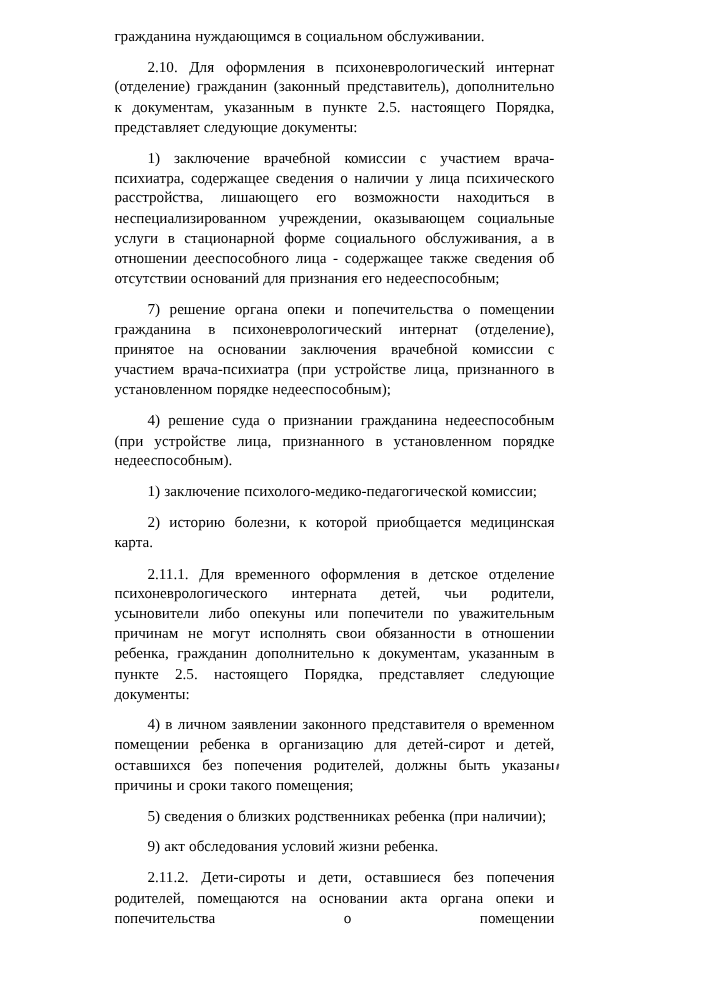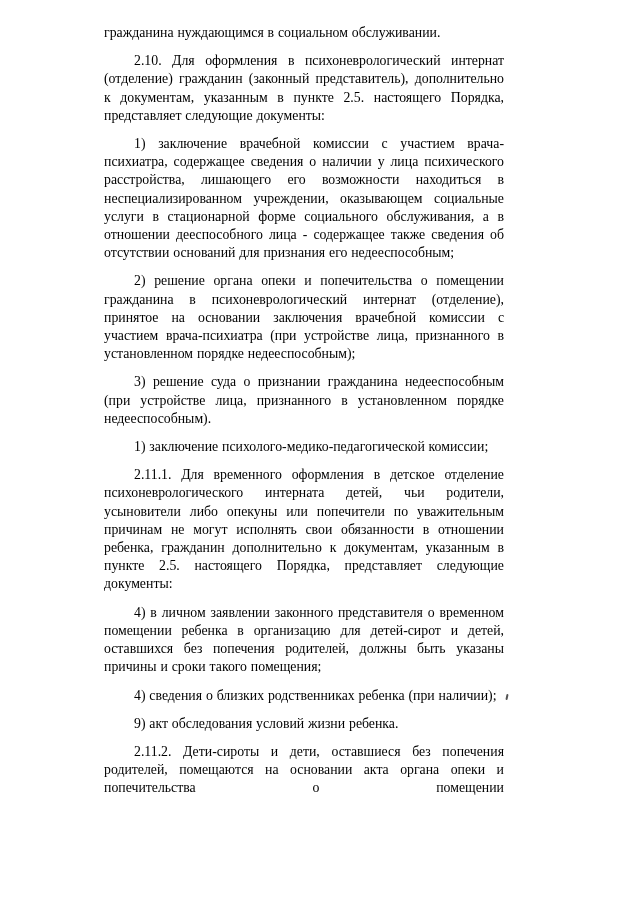--- a/index.html
+++ b/index.html
@@ -40,22 +40,23 @@
     opacity: 0.8;
   }
 </style>
 </head>
 <body>
 
 <div class="page">
   <p class="para">гражданина нуждающимся в социальном обслуживании.</p>
   <p class="para indent">2.10. Для оформления в психоневрологический интернат (отделение) гражданин (законный представитель), дополнительно к документам, указанным в пункте 2.5. настоящего Порядка, представляет следующие документы:</p>
   <p class="para indent">1) заключение врачебной комиссии с участием врача-психиатра, содержащее сведения о наличии у лица психического расстройства, лишающего его возможности находиться в неспециализированном учреждении, оказывающем социальные услуги в стационарной форме социального обслуживания, а в отношении дееспособного лица - содержащее также сведения об отсутствии оснований для признания его недееспособным;</p>
-  <p class="para indent">2) решение органа опеки и попечительства о помещении гражданина в психоневрологический интернат (отделение), принятое на основании заключения врачебной комиссии с участием врача-психиатра (при устройстве лица, признанного в установленном порядке недееспособным);</p>
-  <p class="para indent">3) решение суда о признании гражданина недееспособным (при устройстве лица, признанного в установленном порядке недееспособным).</p>
+  <p class="para indent">7) решение органа опеки и попечительства о помещении гражданина в психоневрологический интернат (отделение), принятое на основании заключения врачебной комиссии с участием врача-психиатра (при устройстве лица, признанного в установленном порядке недееспособным);</p>
+  <p class="para indent">4) решение суда о признании гражданина недееспособным (при устройстве лица, признанного в установленном порядке недееспособным).</p>
   <p class="para indent">1) заключение психолого-медико-педагогической комиссии;</p>
+  <p class="para indent">2) историю болезни, к которой приобщается медицинская карта.</p>
   <p class="para indent">2.11.1. Для временного оформления в детское отделение психоневрологического интерната детей, чьи родители, усыновители либо опекуны или попечители по уважительным причинам не могут исполнять свои обязанности в отношении ребенка, гражданин дополнительно к документам, указанным в пункте 2.5. настоящего Порядка, представляет следующие документы:</p>
   <p class="para indent">4) в личном заявлении законного представителя о временном помещении ребенка в организацию для детей-сирот и детей, оставшихся без попечения родителей, должны быть указаны причины и сроки такого помещения;</p>
-  <p class="para indent">4) сведения о близких родственниках ребенка (при наличии);</p>
+  <p class="para indent">5) сведения о близких родственниках ребенка (при наличии);</p>
   <p class="para indent">9) акт обследования условий жизни ребенка.</p>
   <p class="para indent justify-last">2.11.2. Дети-сироты и дети, оставшиеся без попечения родителей, помещаются на основании акта органа опеки и попечительства о помещении</p>
   <span class="scan-artifact"></span>
 </div>
 
 </body></html>

